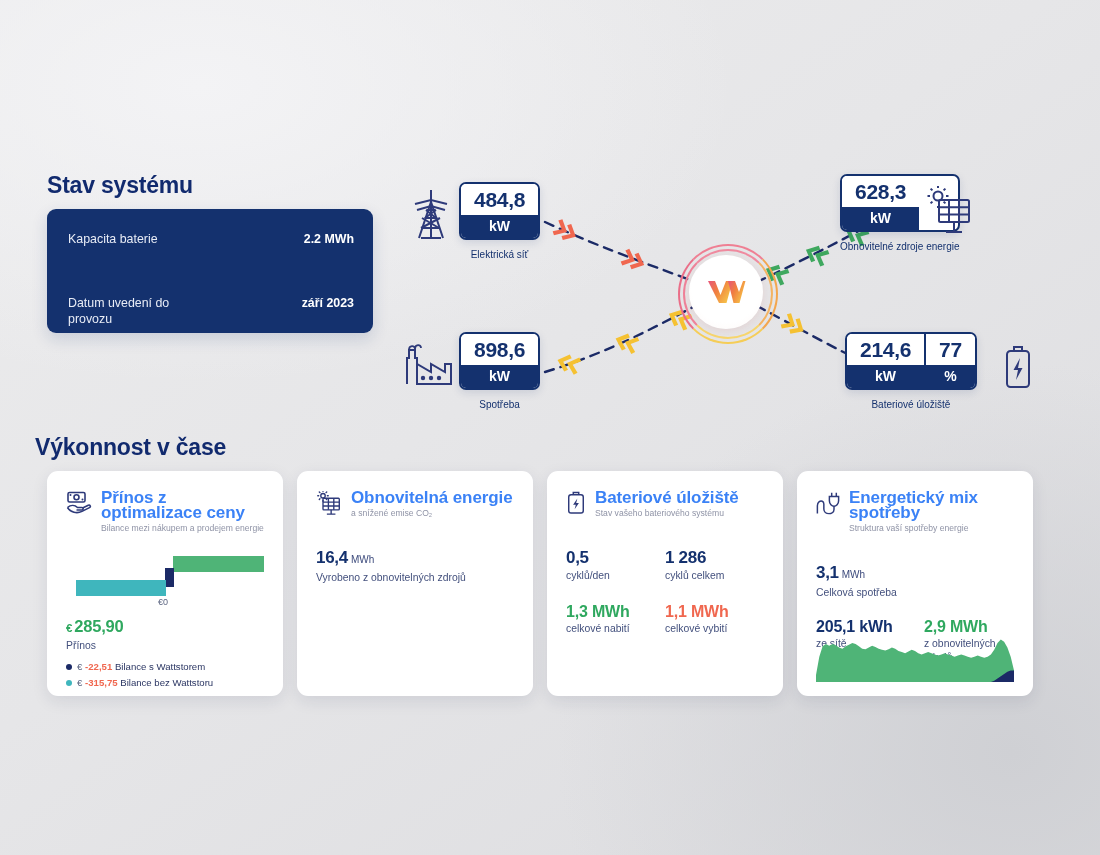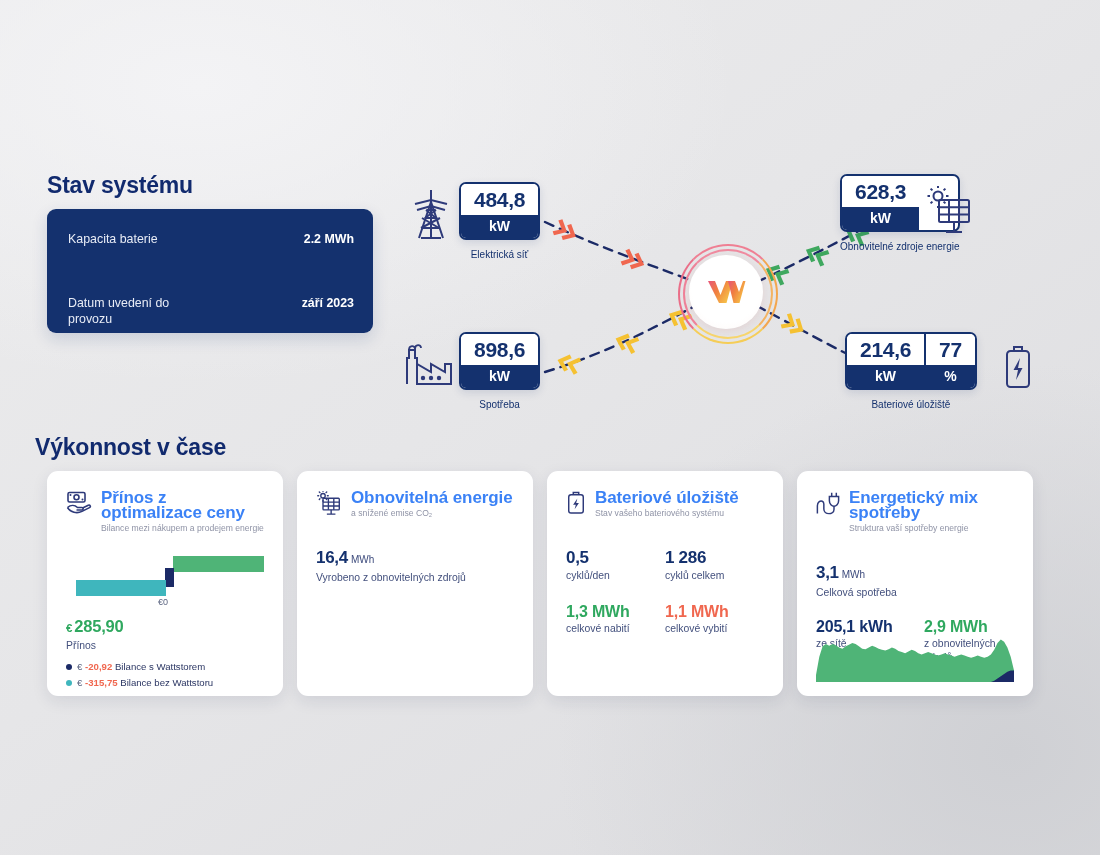--- a/index.html
+++ b/index.html
@@ -318,21 +318,21 @@
         <span class="cur">€</span><span>285,90</span>
       </div>
       <div class="cap">Přínos</div>
     </div>
 
     <div class="legend">
       <div class="lrow">
         <span class="dot" style="background:#1b2a66;"></span>
         <span class="ltxt">
           <span class="eur">€</span>
-          <span class="neg">-20,92</span>
+          <span class="neg">-22,51</span>
           <span>Bilance s Wattstorem</span>
         </span>
       </div>
       <div class="lrow">
         <span class="dot" style="background:#3fb6bd;"></span>
         <span class="ltxt">
           <span class="eur">€</span>
           <span class="neg">-315,75</span>
           <span>Bilance bez Wattstoru</span>
         </span>

